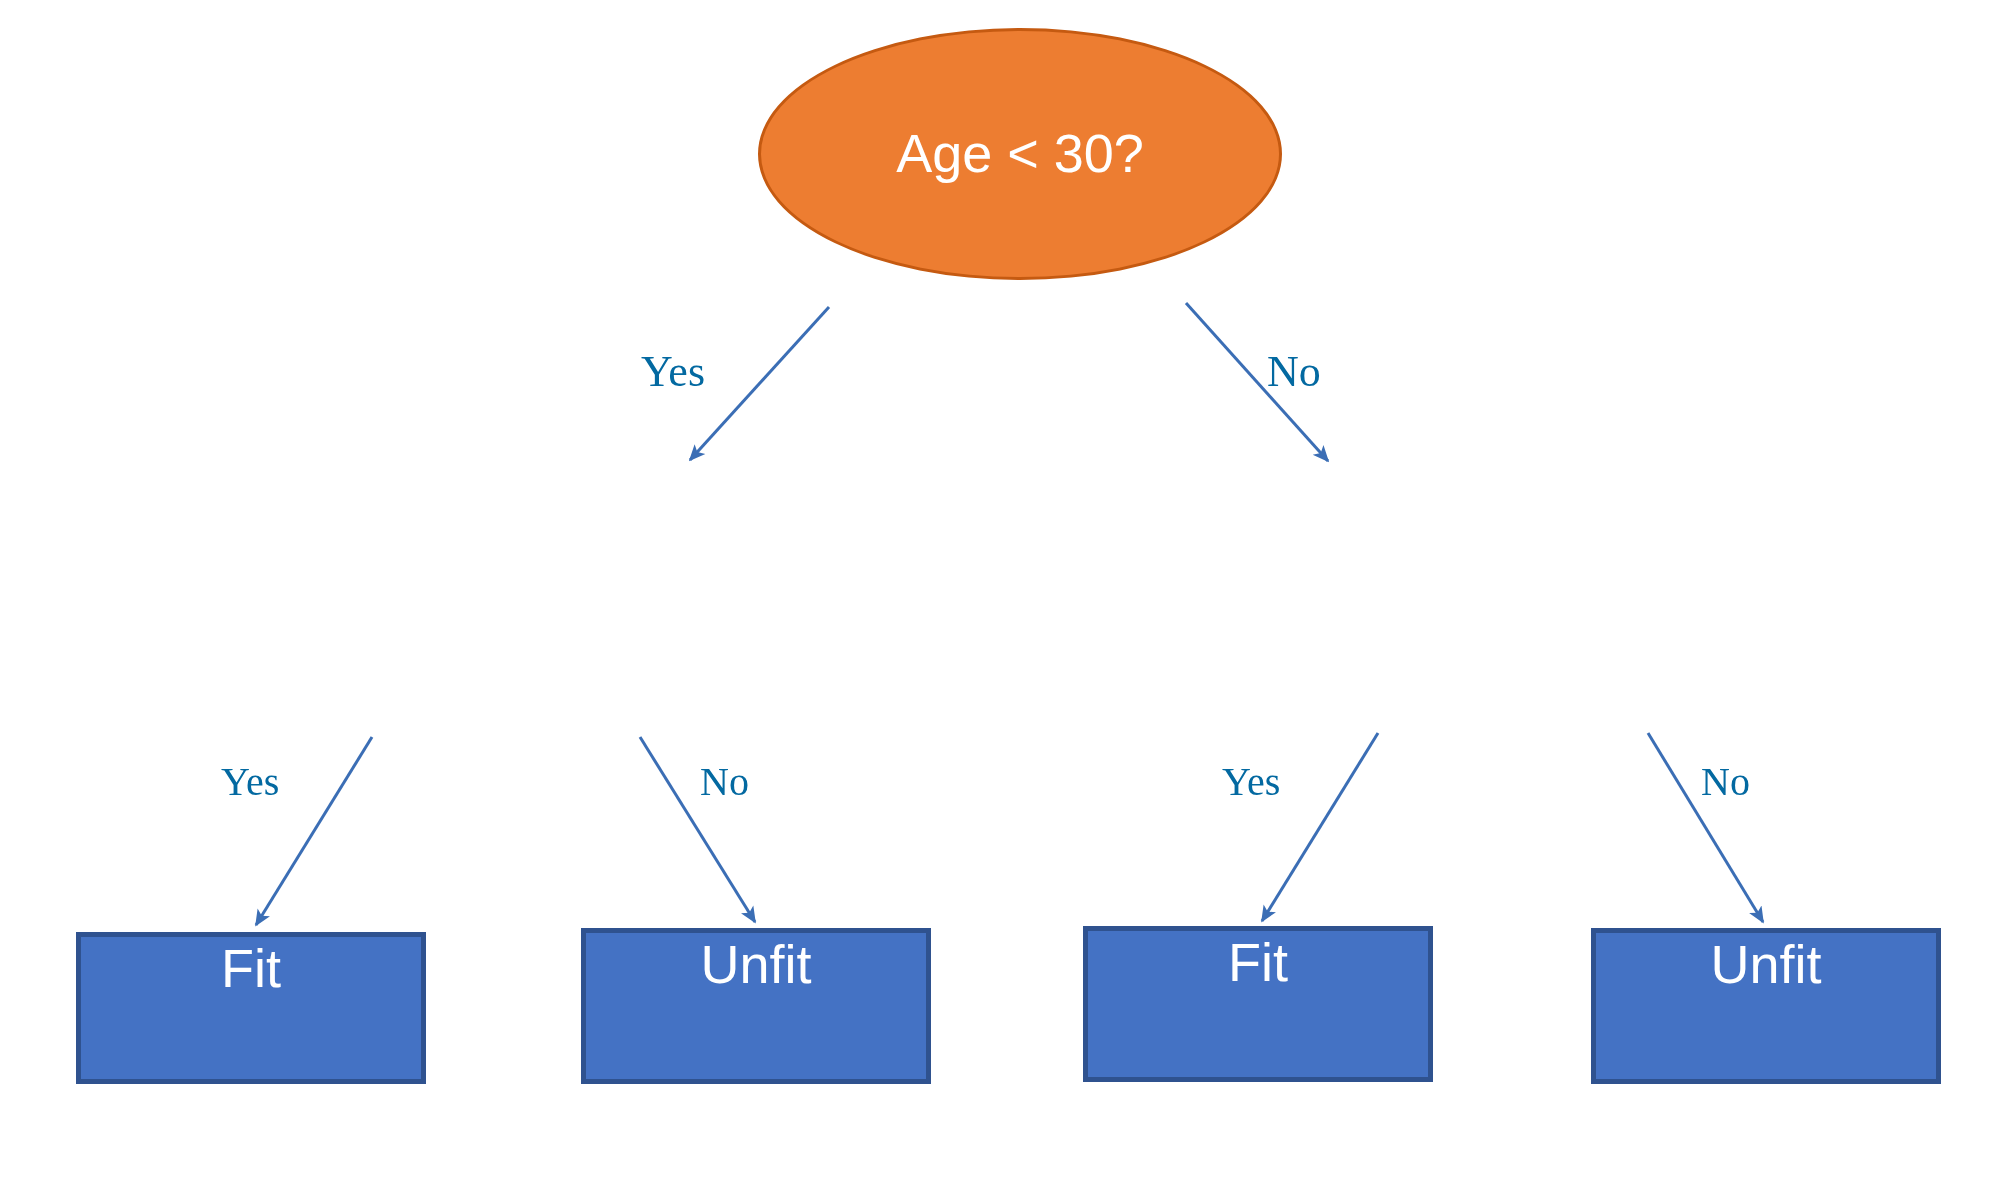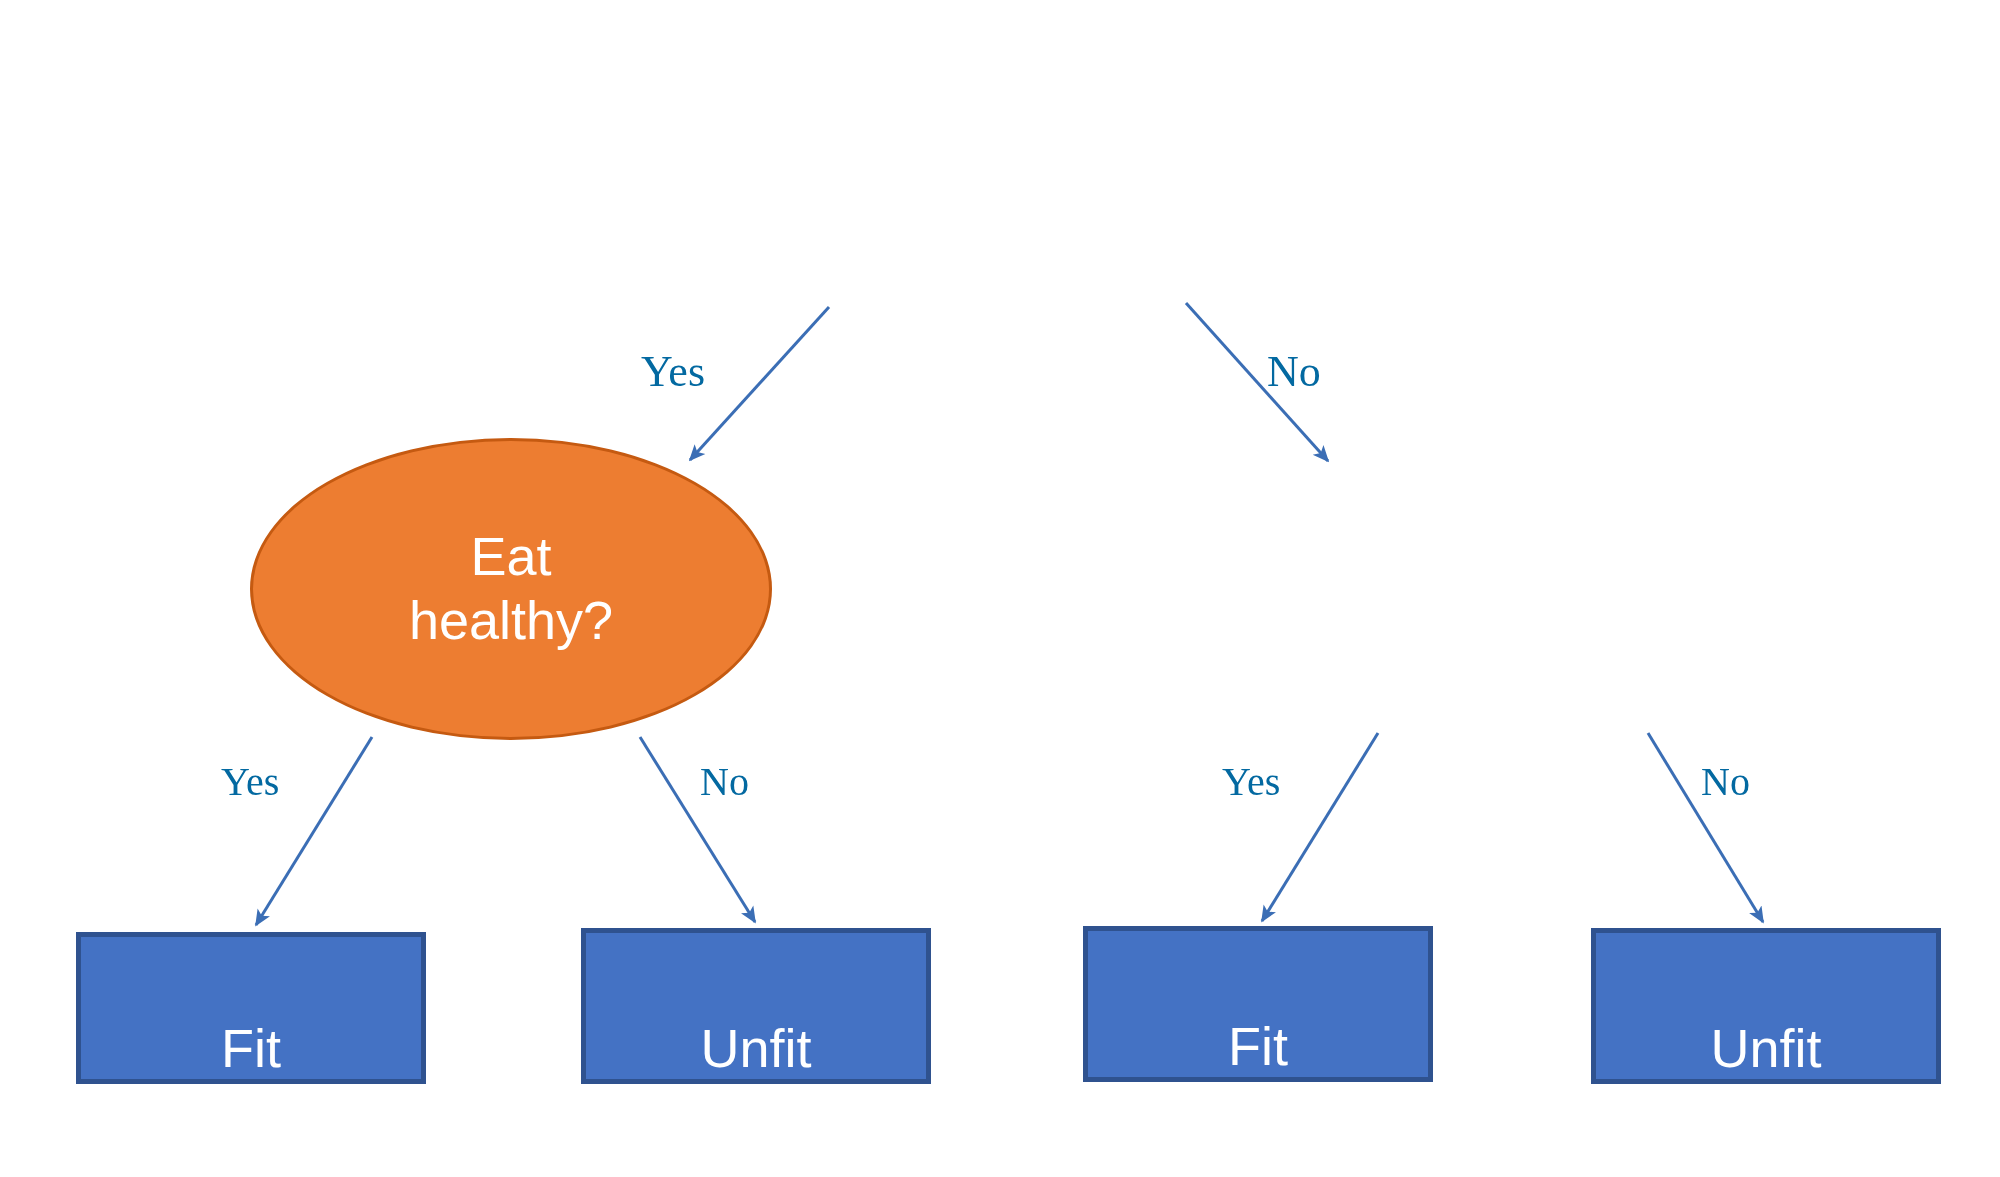--- a/index.html
+++ b/index.html
@@ -40,21 +40,21 @@
     font-weight: 400;
     line-height: 1.18;
     white-space: pre-line;
   }
   .node-box {
     position: absolute;
     box-sizing: border-box;
     background: #4472C4;
     border: 5px solid #2F528F;
     display: flex;
-    align-items: flex-end;
+    align-items: flex-start;
     justify-content: center;
     text-align: center;
     color: #FFFFFF;
     font-family: "Liberation Sans", sans-serif;
     font-weight: 400;
   }
   .edge-label {
     position: absolute;
     color: #0369a1;
     font-family: Liberation Serif, serif;
@@ -99,25 +99,24 @@
 
     <line x1="372" y1="737" x2="256" y2="925" stroke="#3B6EB5" stroke-width="3" marker-end="url(#arrowhead)"></line>
 
     <line x1="640" y1="737" x2="755" y2="922" stroke="#3B6EB5" stroke-width="3" marker-end="url(#arrowhead)"></line>
 
     <line x1="1378" y1="733" x2="1262" y2="921" stroke="#3B6EB5" stroke-width="3" marker-end="url(#arrowhead)"></line>
 
     <line x1="1648" y1="733" x2="1763" y2="922" stroke="#3B6EB5" stroke-width="3" marker-end="url(#arrowhead)"></line>
   </svg>
 
+  <div class="node-ellipse" id="node-root">
+    <span>Age &lt; 30?</span>
+  </div>
 
-  <div class="node-ellipse" id="node-left">
-    <span>Eat
-healthy?</span>
-  </div>
 
 
   <div class="node-box" id="leaf-1">
     <span>Fit</span>
   </div>
 
   <div class="node-box" id="leaf-2">
     <span>Unfit</span>
   </div>
 

